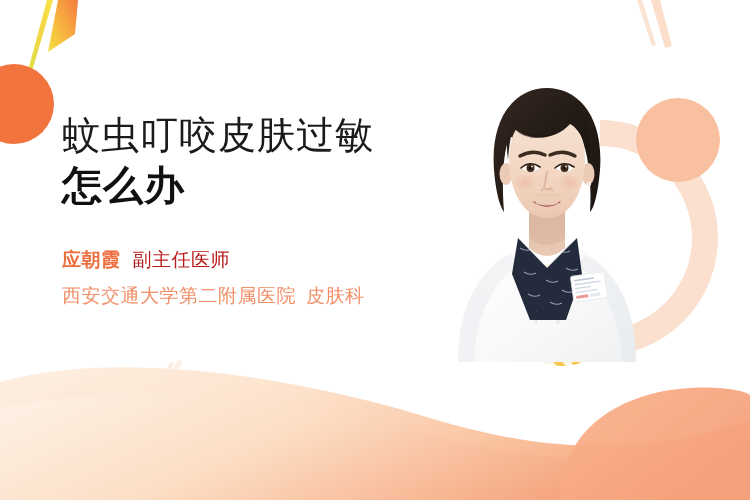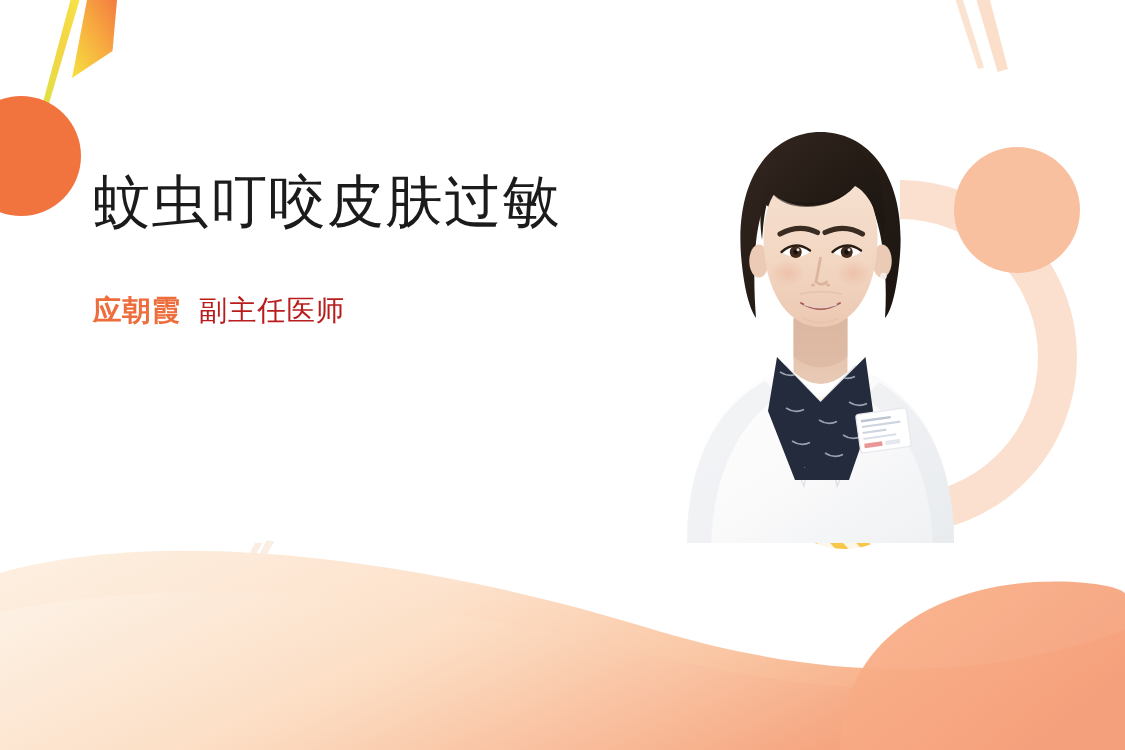--- a/index.html
+++ b/index.html
@@ -247,20 +247,24 @@
           <rect x="143" y="228" width="22" height="1.4" fill="#c6cddc"></rect>
           <rect x="143" y="232" width="12" height="3" fill="#e0605f"></rect>
           <rect x="157" y="232" width="10" height="3" fill="#d8dde6"></rect>
         </g>
       </g>
     </svg>
   </div>
 
   <div class="text-block">
     <div class="title-line1">蚊虫叮咬皮肤过敏</div>
+    <div class="title-line2">怎么办</div>
     <div class="sub-wrap">
       <div class="sub-line1">
         <span class="doc-name">应朝霞</span><span class="doc-title">副主任医师</span>
       </div>
+      <div class="sub-line2">
+        <span>西安交通大学第二附属医院</span><span class="dept">皮肤科</span>
+      </div>
     </div>
   </div>
 
 </div>
 
 </body></html>

